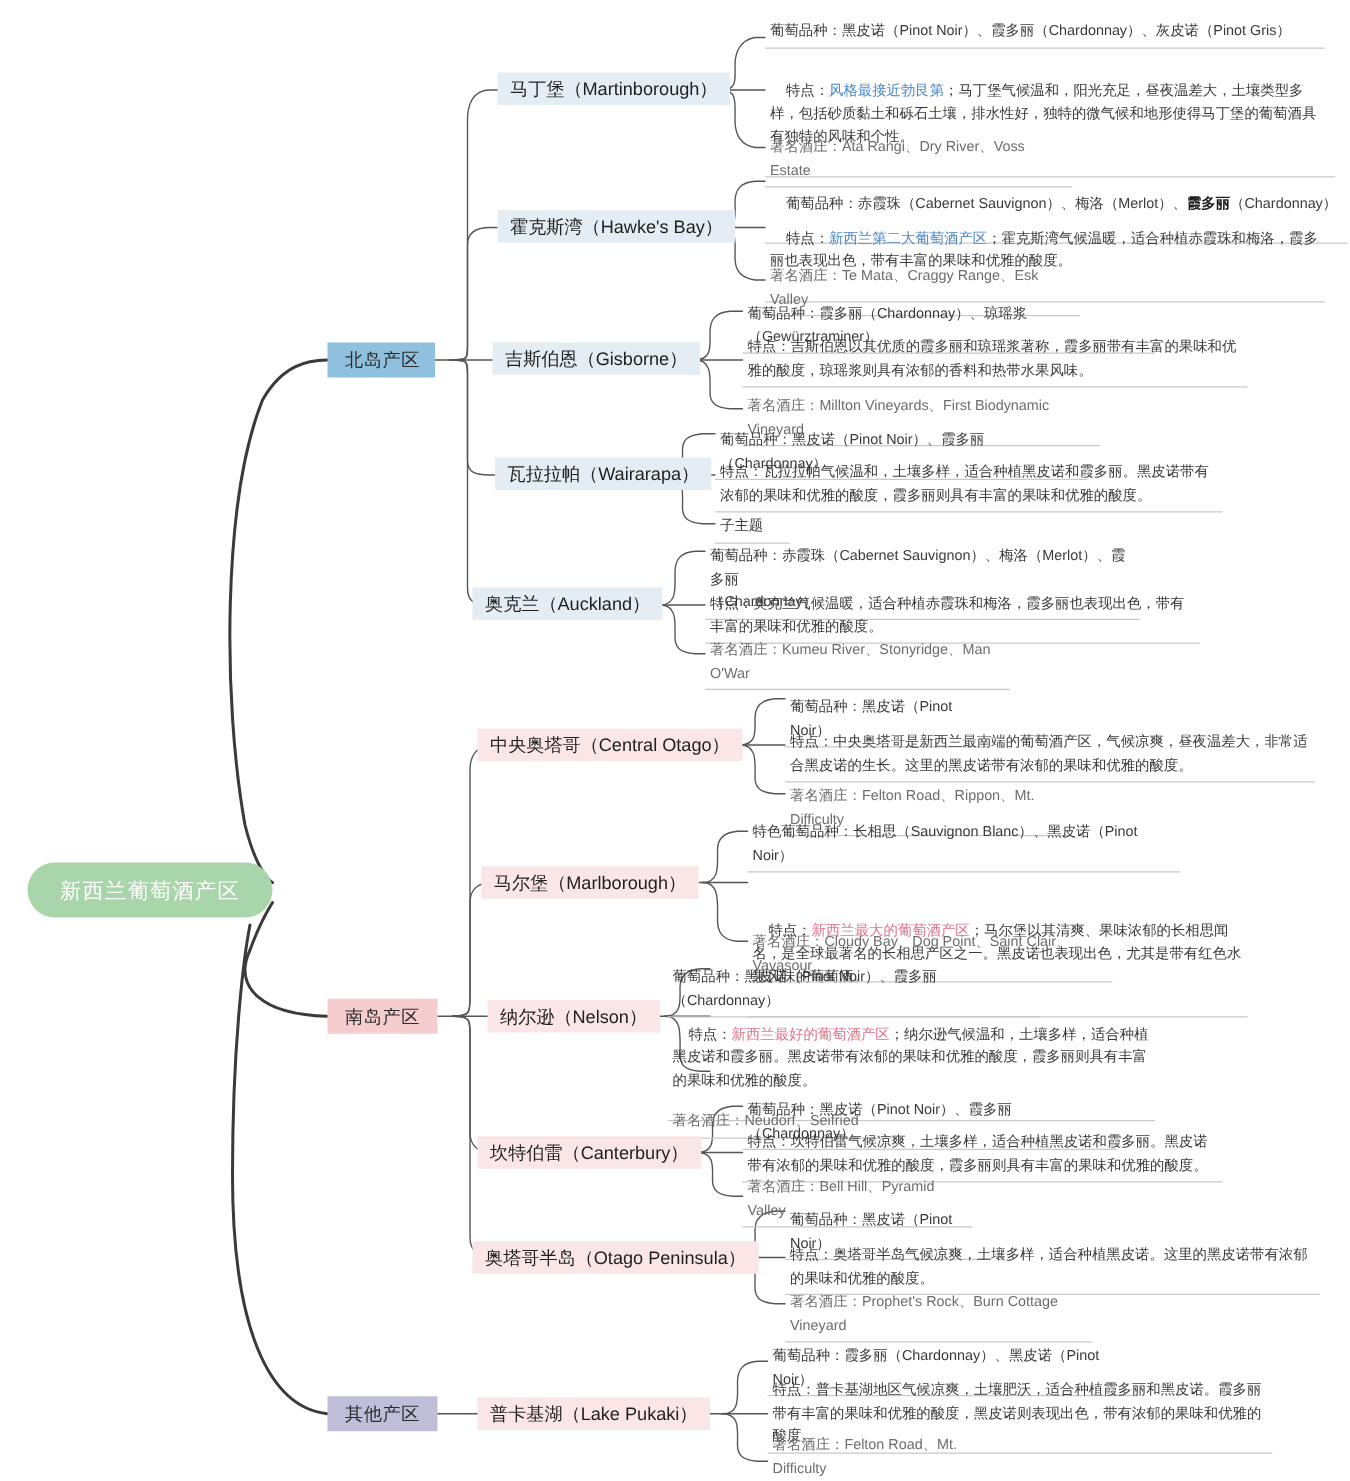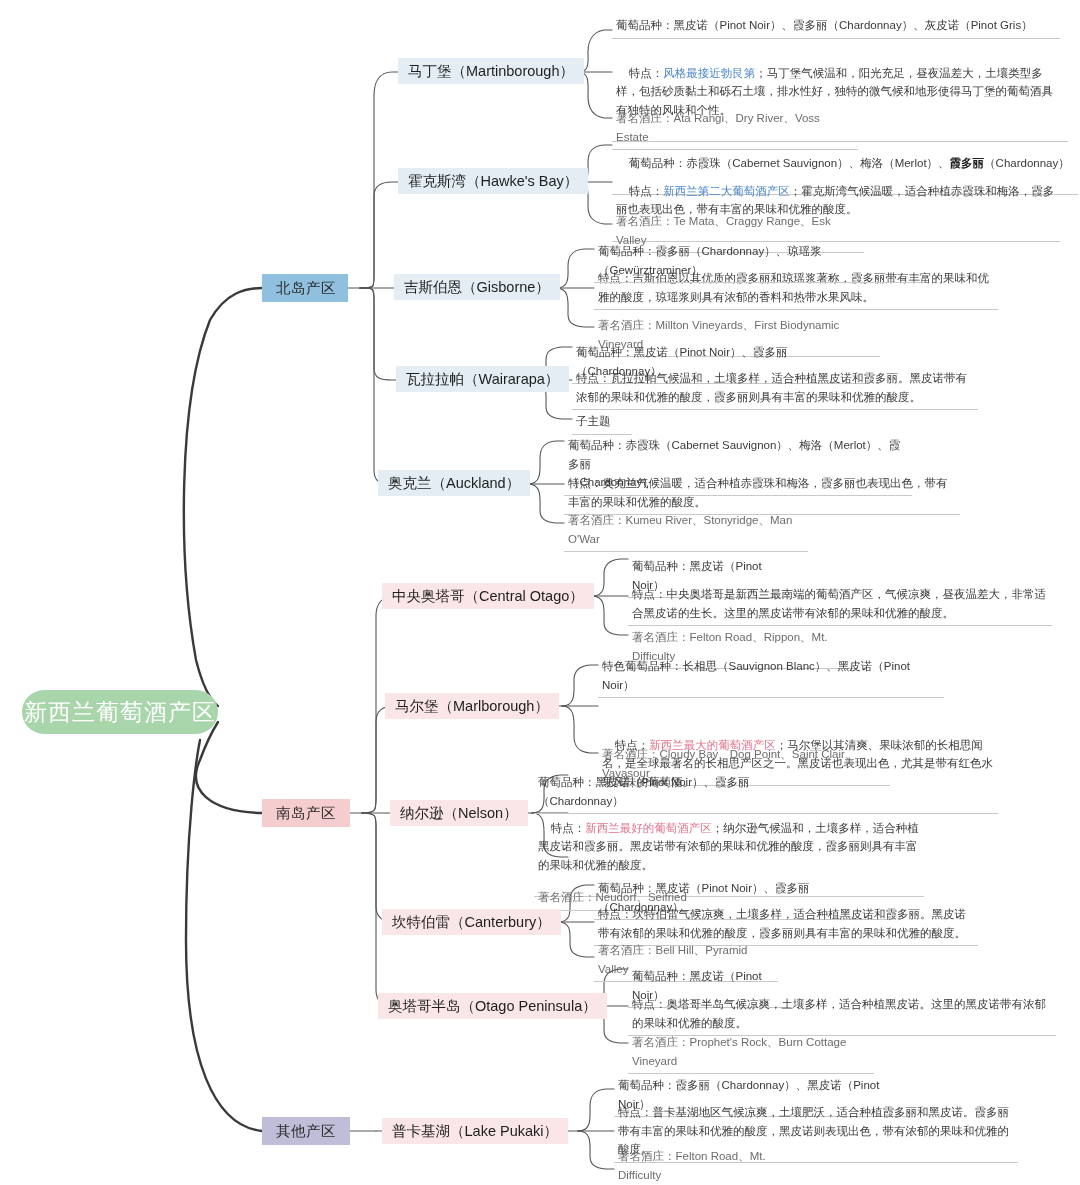--- a/index.html
+++ b/index.html
@@ -24,21 +24,21 @@
 
   
   .root-node {
     position: absolute;
     left: 22px; top: 690px;
     width: 196px; height: 44px;
     background: #a9d5ab;
     border-radius: 22px;
     display: flex; align-items: center; justify-content: center;
     color: #ffffff;
-    font-size: 23px;
+    font-size: 17px;
     letter-spacing: 1px;
     z-index: 5;
   }
 
   
   .branch-node {
     position: absolute;
     height: 28px;
     display: flex; align-items: center; justify-content: center;
     font-size: 14.5px;

